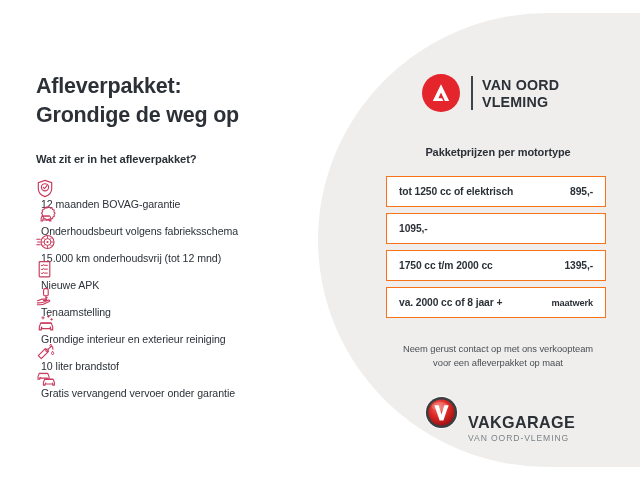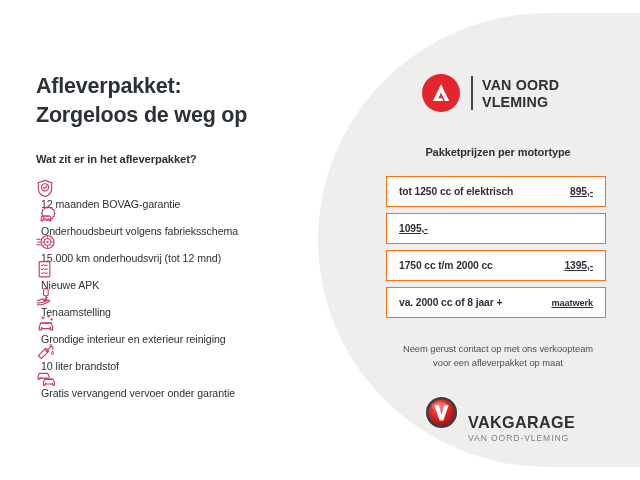--- a/index.html
+++ b/index.html
@@ -161,21 +161,20 @@
     color: #2b3137;
     letter-spacing: -0.1px;
     flex: 1;
   }
   .price-value {
     font-size: 10.3px;
     font-weight: bold;
     color: #2b3137;
     letter-spacing: -0.1px;
     text-align: left;
-    text-decoration: underline;
   }
   .price-value.custom {
     font-size: 9.2px;
     font-weight: bold;
   }
 
   .contact-note {
     position: absolute;
     left: 0; top: 342px;
     width: 240px;
@@ -221,21 +220,21 @@
 </style>
 </head>
 <body>
 
 <div id="poster">
 
   <div class="gray-panel"></div>
 
   <div class="left-col">
     <h1 class="headline">Afleverpakket:
-Zorgeloos de weg op</h1>
+Grondige de weg op</h1>
     <div class="subhead">Wat zit er in het afleverpakket?</div>
 
     <ul class="feature-list">
 
       <li class="feature-item">
         <span class="feature-icon">
           <svg width="18" height="19" viewBox="0 0 18 19">
             <path d="M9 1.4 L15.7 3.6 V9.4 C15.7 13.4 12.8 16.3 9 17.6 C5.2 16.3 2.3 13.4 2.3 9.4 V3.6 Z" fill="none" stroke="#c8395c" stroke-width="1.15"></path>
             <circle cx="9" cy="8.3" r="3.6" fill="none" stroke="#c8395c" stroke-width="1.1"></circle>
             <path d="M7.2 8.3 L8.5 9.6 L11 6.7" fill="none" stroke="#c8395c" stroke-width="1.1" stroke-linecap="round" stroke-linejoin="round"></path>

